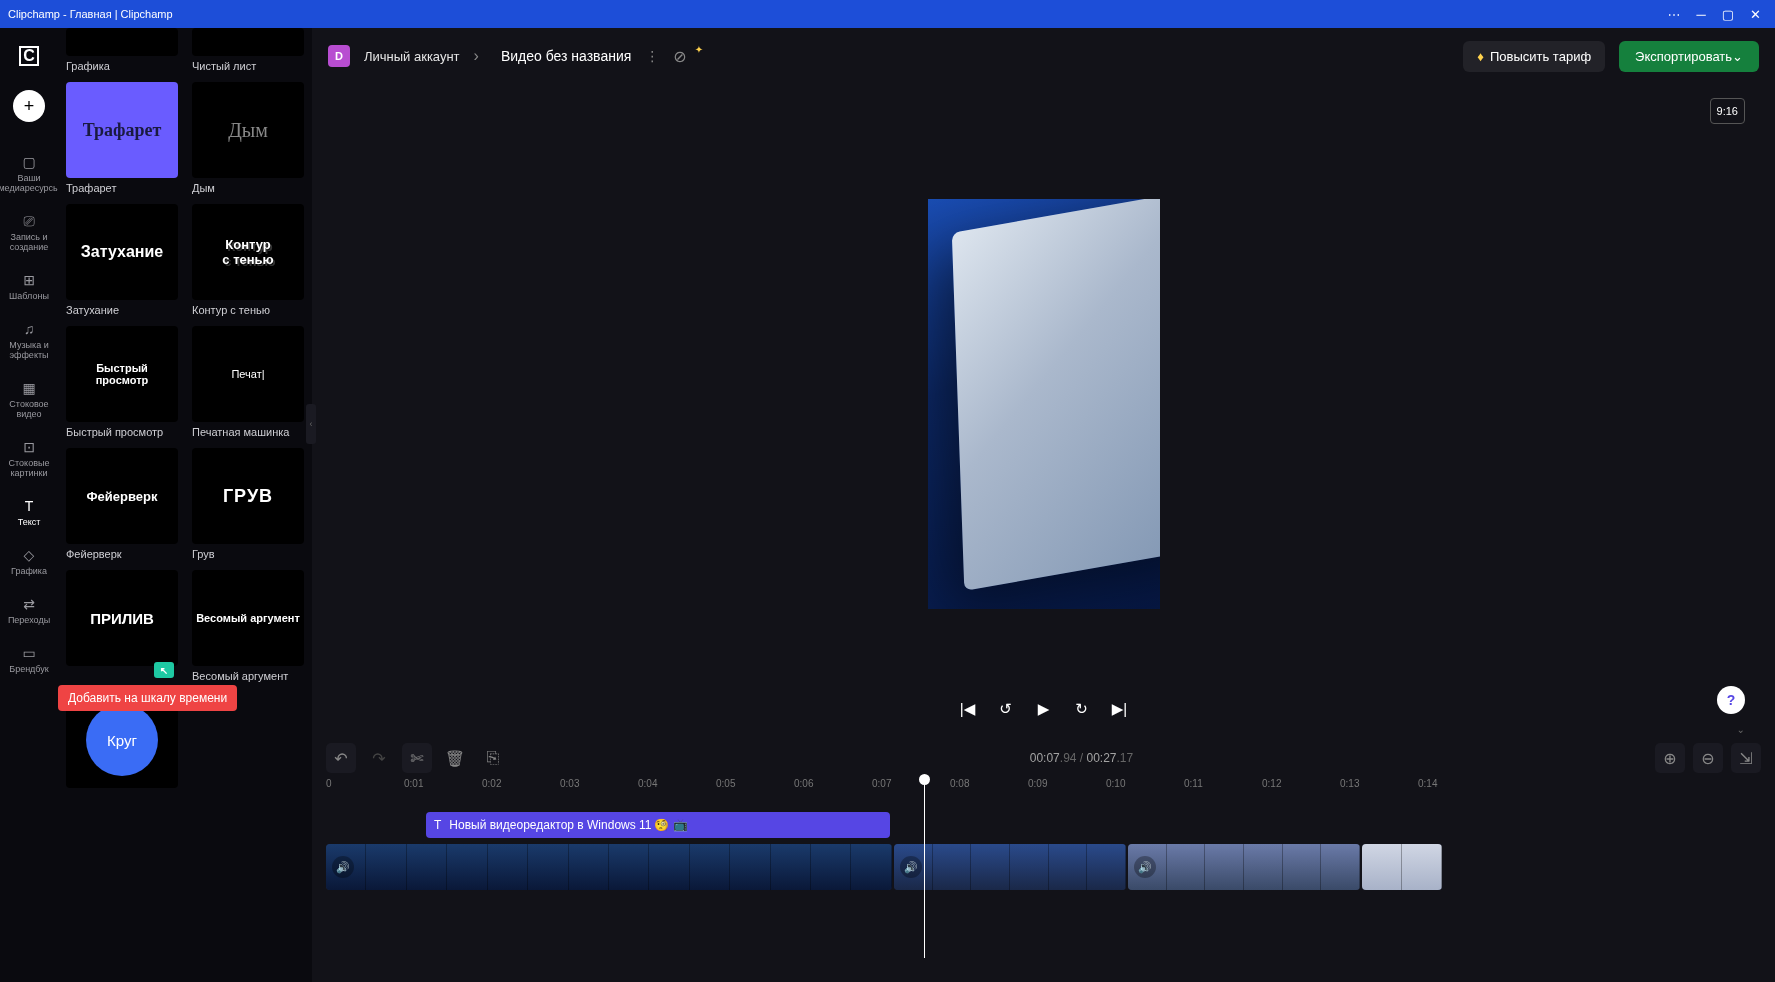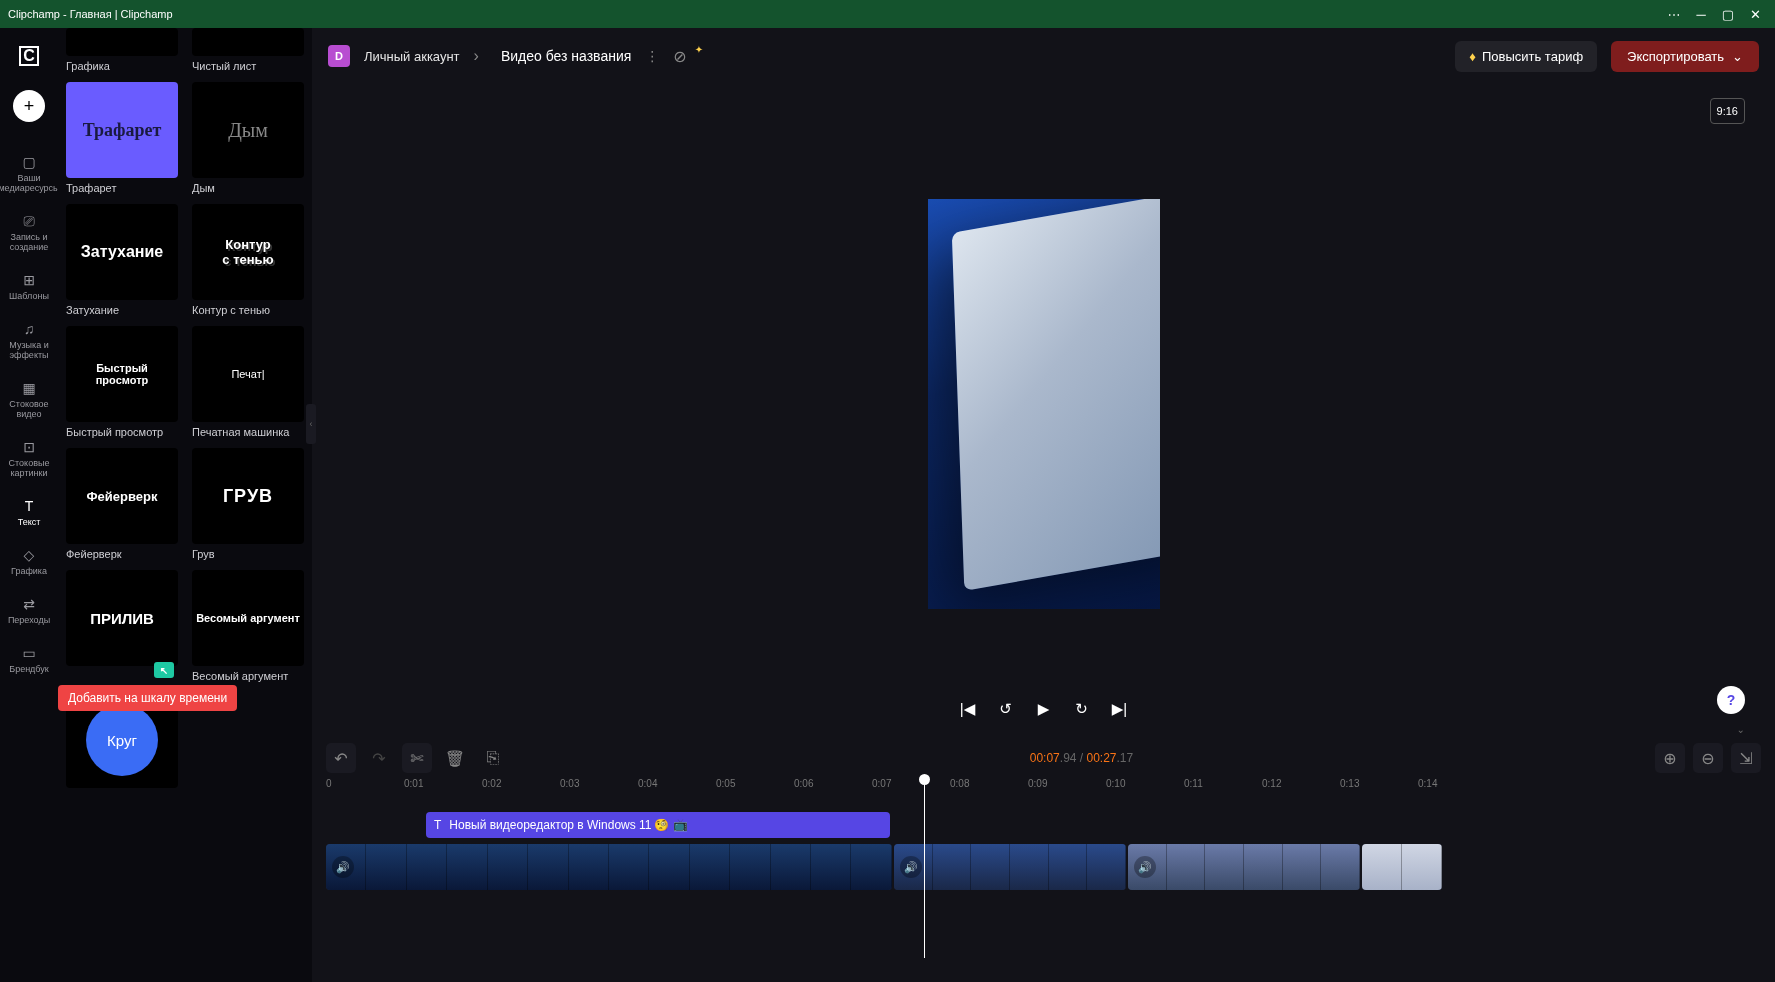--- a/index.html
+++ b/index.html
@@ -1,18 +1,18 @@
 <!DOCTYPE html>
 <html><head>
 <meta charset="utf-8">
 <style>
 * { margin: 0; padding: 0; box-sizing: border-box; font-family: -apple-system, Segoe UI, sans-serif; }
 body { background: #0a0a0f; color: #e0e0e0; width: 1775px; height: 982px; overflow: hidden; }
 
-.title-bar { height: 28px; background: #14532d; display: flex; align-items: center; padding: 0 8px; justify-content: space-between; }
+.title-bar { height: 28px; background: #1d4ed8; display: flex; align-items: center; padding: 0 8px; justify-content: space-between; }
 .title-bar .title { color: #fff; font-size: 11px; }
 .title-bar .win-controls { display: flex; gap: 16px; margin-right:6px;}
 .title-bar .win-controls span { color: #fff; font-size: 13px; cursor:pointer; }
 
 .app { display: flex; height: calc(100% - 28px); }
 
 .nav-rail { width: 58px; background: #0a0a0f; display: flex; flex-direction: column; align-items: center; padding-top: 14px; gap: 8px; }
 .logo { width: 28px; height: 28px; background: #0a0a0f; color:#fff; display:flex; align-items:center; justify-content:center; position:relative; }
 .logo-sq { width:20px;height:20px;border:2px solid #fff; position:absolute; }
 .add-btn { width: 32px; height: 32px; border-radius: 50%; background: #fff; color: #000; display: flex; align-items: center; justify-content: center; font-size: 18px; margin: 12px 0 18px; cursor:pointer; }
@@ -33,39 +33,39 @@
 .top-bar { height: 56px; display: flex; align-items: center; padding: 0 16px; gap: 14px; }
 .account-chip { width: 22px; height: 22px; background: #b84dd1; border-radius: 4px; color: #fff; display:flex; align-items:center; justify-content:center; font-size:11px; font-weight:600;}
 .account-label { color: #e5e5e5; font-size: 13px; }
 .chev { color:#888; }
 .proj-title { color: #fff; font-size: 14px; margin-left: 8px; }
 .more-v { color: #888; font-size:14px; }
 .cloud-off { color: #888; font-size:16px; }
 .spacer { flex: 1; }
 .upgrade-btn { background: #222228; color:#fff; border-radius: 6px; padding: 8px 14px; font-size: 13px; display:flex; align-items:center; gap:6px; cursor:pointer;}
 .diamond { color: #ffd24d; }
-.export-btn { background: #7f1d1d; color:#fff; border-radius: 6px; padding: 8px 16px; font-size: 13px; display:flex; align-items:center; gap:8px; cursor:pointer;}
+.export-btn { background: #15803d; color:#fff; border-radius: 6px; padding: 8px 16px; font-size: 13px; display:flex; align-items:center; cursor:pointer;}
 
 .preview-area { flex: 1; position: relative; display:flex; align-items:center; justify-content:center; }
 .collapse-handle { position:absolute; left:-6px; top:50%; width:10px; height:40px; background:#1a1a22; border-radius:3px; display:flex; align-items:center; justify-content:center; color:#666; font-size:9px;}
 .aspect-chip { position:absolute; right:30px; top:14px; border:1px solid #555; border-radius:4px; padding:6px 6px; color:#fff; font-size:11px; }
 .preview-frame { width: 232px; height: 410px; background: linear-gradient(160deg, #1a4db3 0%, #0d2a6b 40%, #061845 100%); position:relative; overflow:hidden;}
 .device { position:absolute; top:10px; left:30px; width:260px; height:360px; background: linear-gradient(135deg, #dde5ee 0%, #aab8cc 40%, #7e94b1 100%); transform: skewY(-8deg) rotateZ(-2deg); border-radius:8px; box-shadow: -20px 20px 60px rgba(0,0,0,0.5); }
 
 .playback-bar { position:absolute; bottom:6px; left:50%; transform:translateX(-50%); display:flex; gap:18px; }
 .playback-bar .pb { color:#fff; font-size:15px; cursor:pointer; width:20px; text-align:center;}
 
 .help-fab { position:absolute; right:30px; bottom:10px; width:28px; height:28px; background:#fff; border-radius:50%; color:#5646e4; display:flex; align-items:center; justify-content:center; font-weight:700; font-size:14px; cursor:pointer;}
 
 .timeline-panel { height: 258px; background: #121218; display:flex; flex-direction:column;}
 .tl-toolbar { height: 40px; display:flex; align-items:center; padding:0 14px; gap:8px; }
 .tl-tool { width:30px; height:30px; border-radius:5px; display:flex; align-items:center; justify-content:center; color:#888; cursor:pointer;}
 .tl-tool.group { background:#1a1a22; }
 .tl-time { flex:1; text-align:center; font-size:12px;}
-.tl-time .cur { color:#f97316; } .tl-time .dim { color:#666; }
+.tl-time .cur { color:#a3a3a3; } .tl-time .dim { color:#666; }
 
 .ruler { height: 24px; display:flex; padding-left:14px; font-size:10px; color:#777; position:relative;}
 .ruler .tick { width:78px; }
 .playhead { position:absolute; top:0; left:612px; width:1px; height:180px; background:#fff; z-index:5;}
 .playhead::before { content:''; position:absolute; top:-4px; left:-5px; width:11px; height:11px; background:#fff; border-radius:50%;}
 
 .tracks { flex:1; padding:10px 14px 0; position:relative;}
 .text-clip { width:464px; height:26px; background:#5646e4; border-radius:4px; margin-left:100px; margin-bottom:6px; display:flex; align-items:center; gap:8px; padding:0 8px; color:#fff; font-size:12px;}
 .video-clip { height:46px; background:#1e2640; border-radius:4px; display:flex; align-items:center; position:relative; overflow:hidden;}
 .vc1 { width:566px; }

